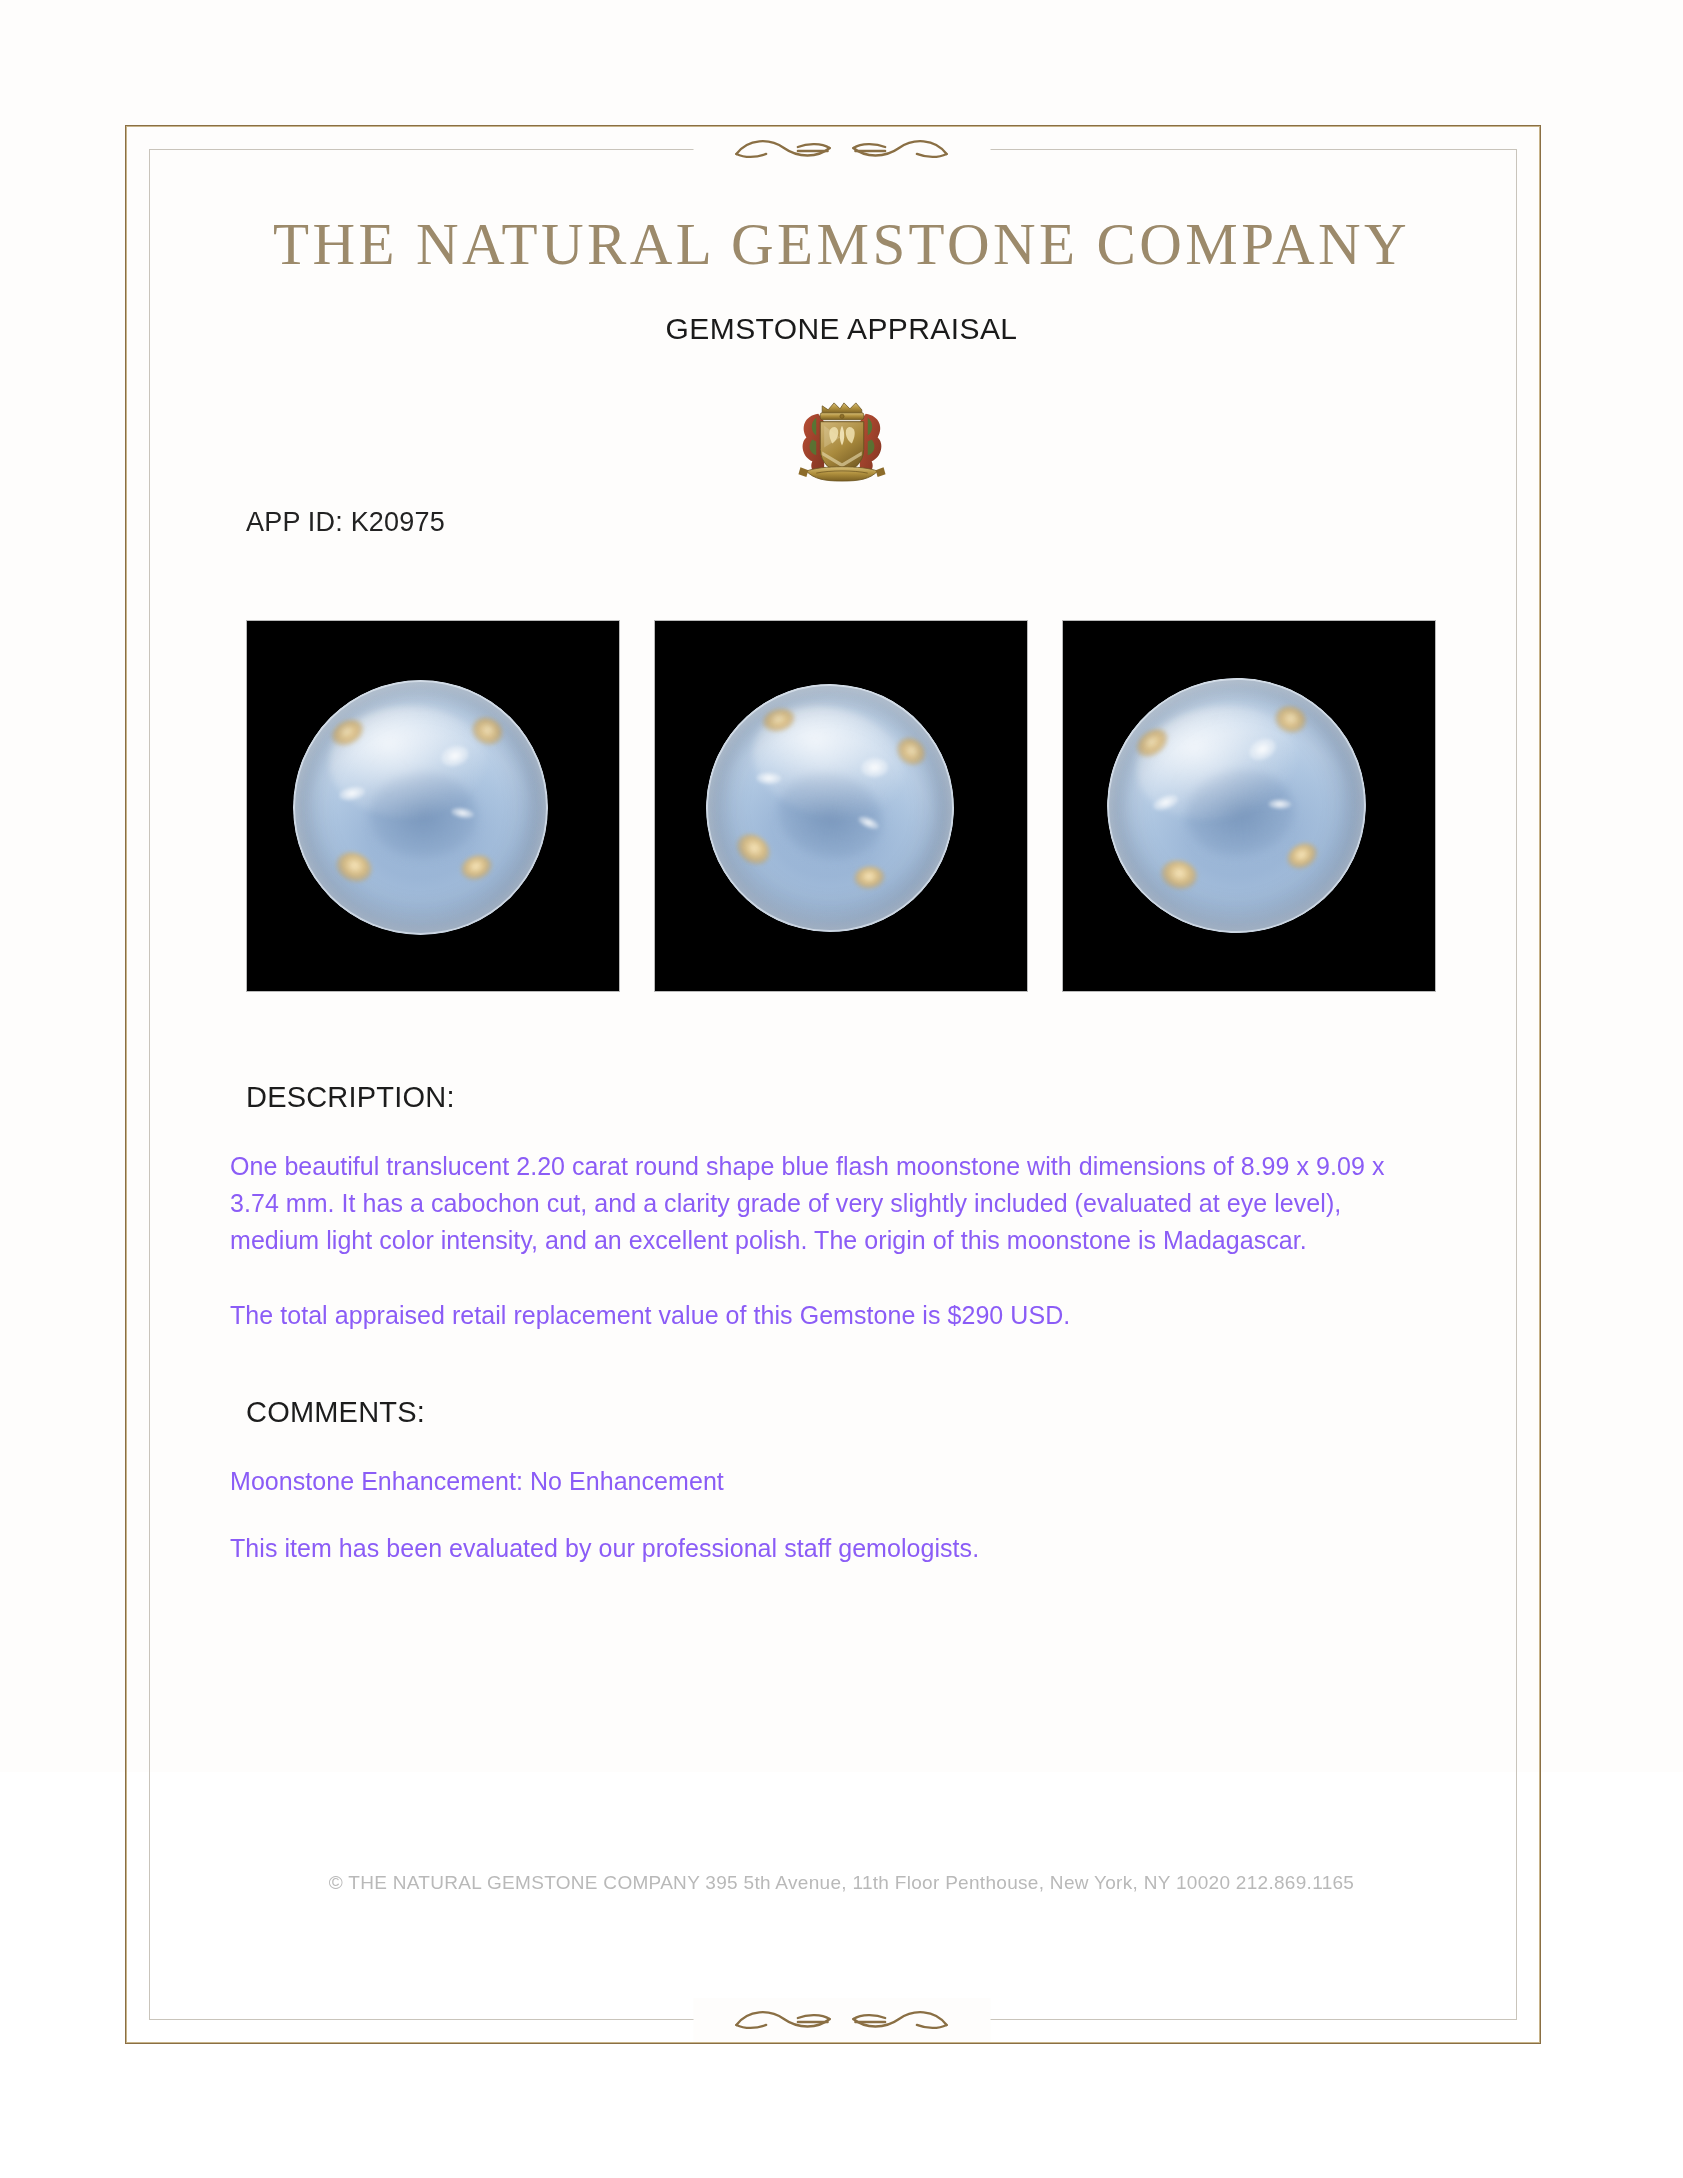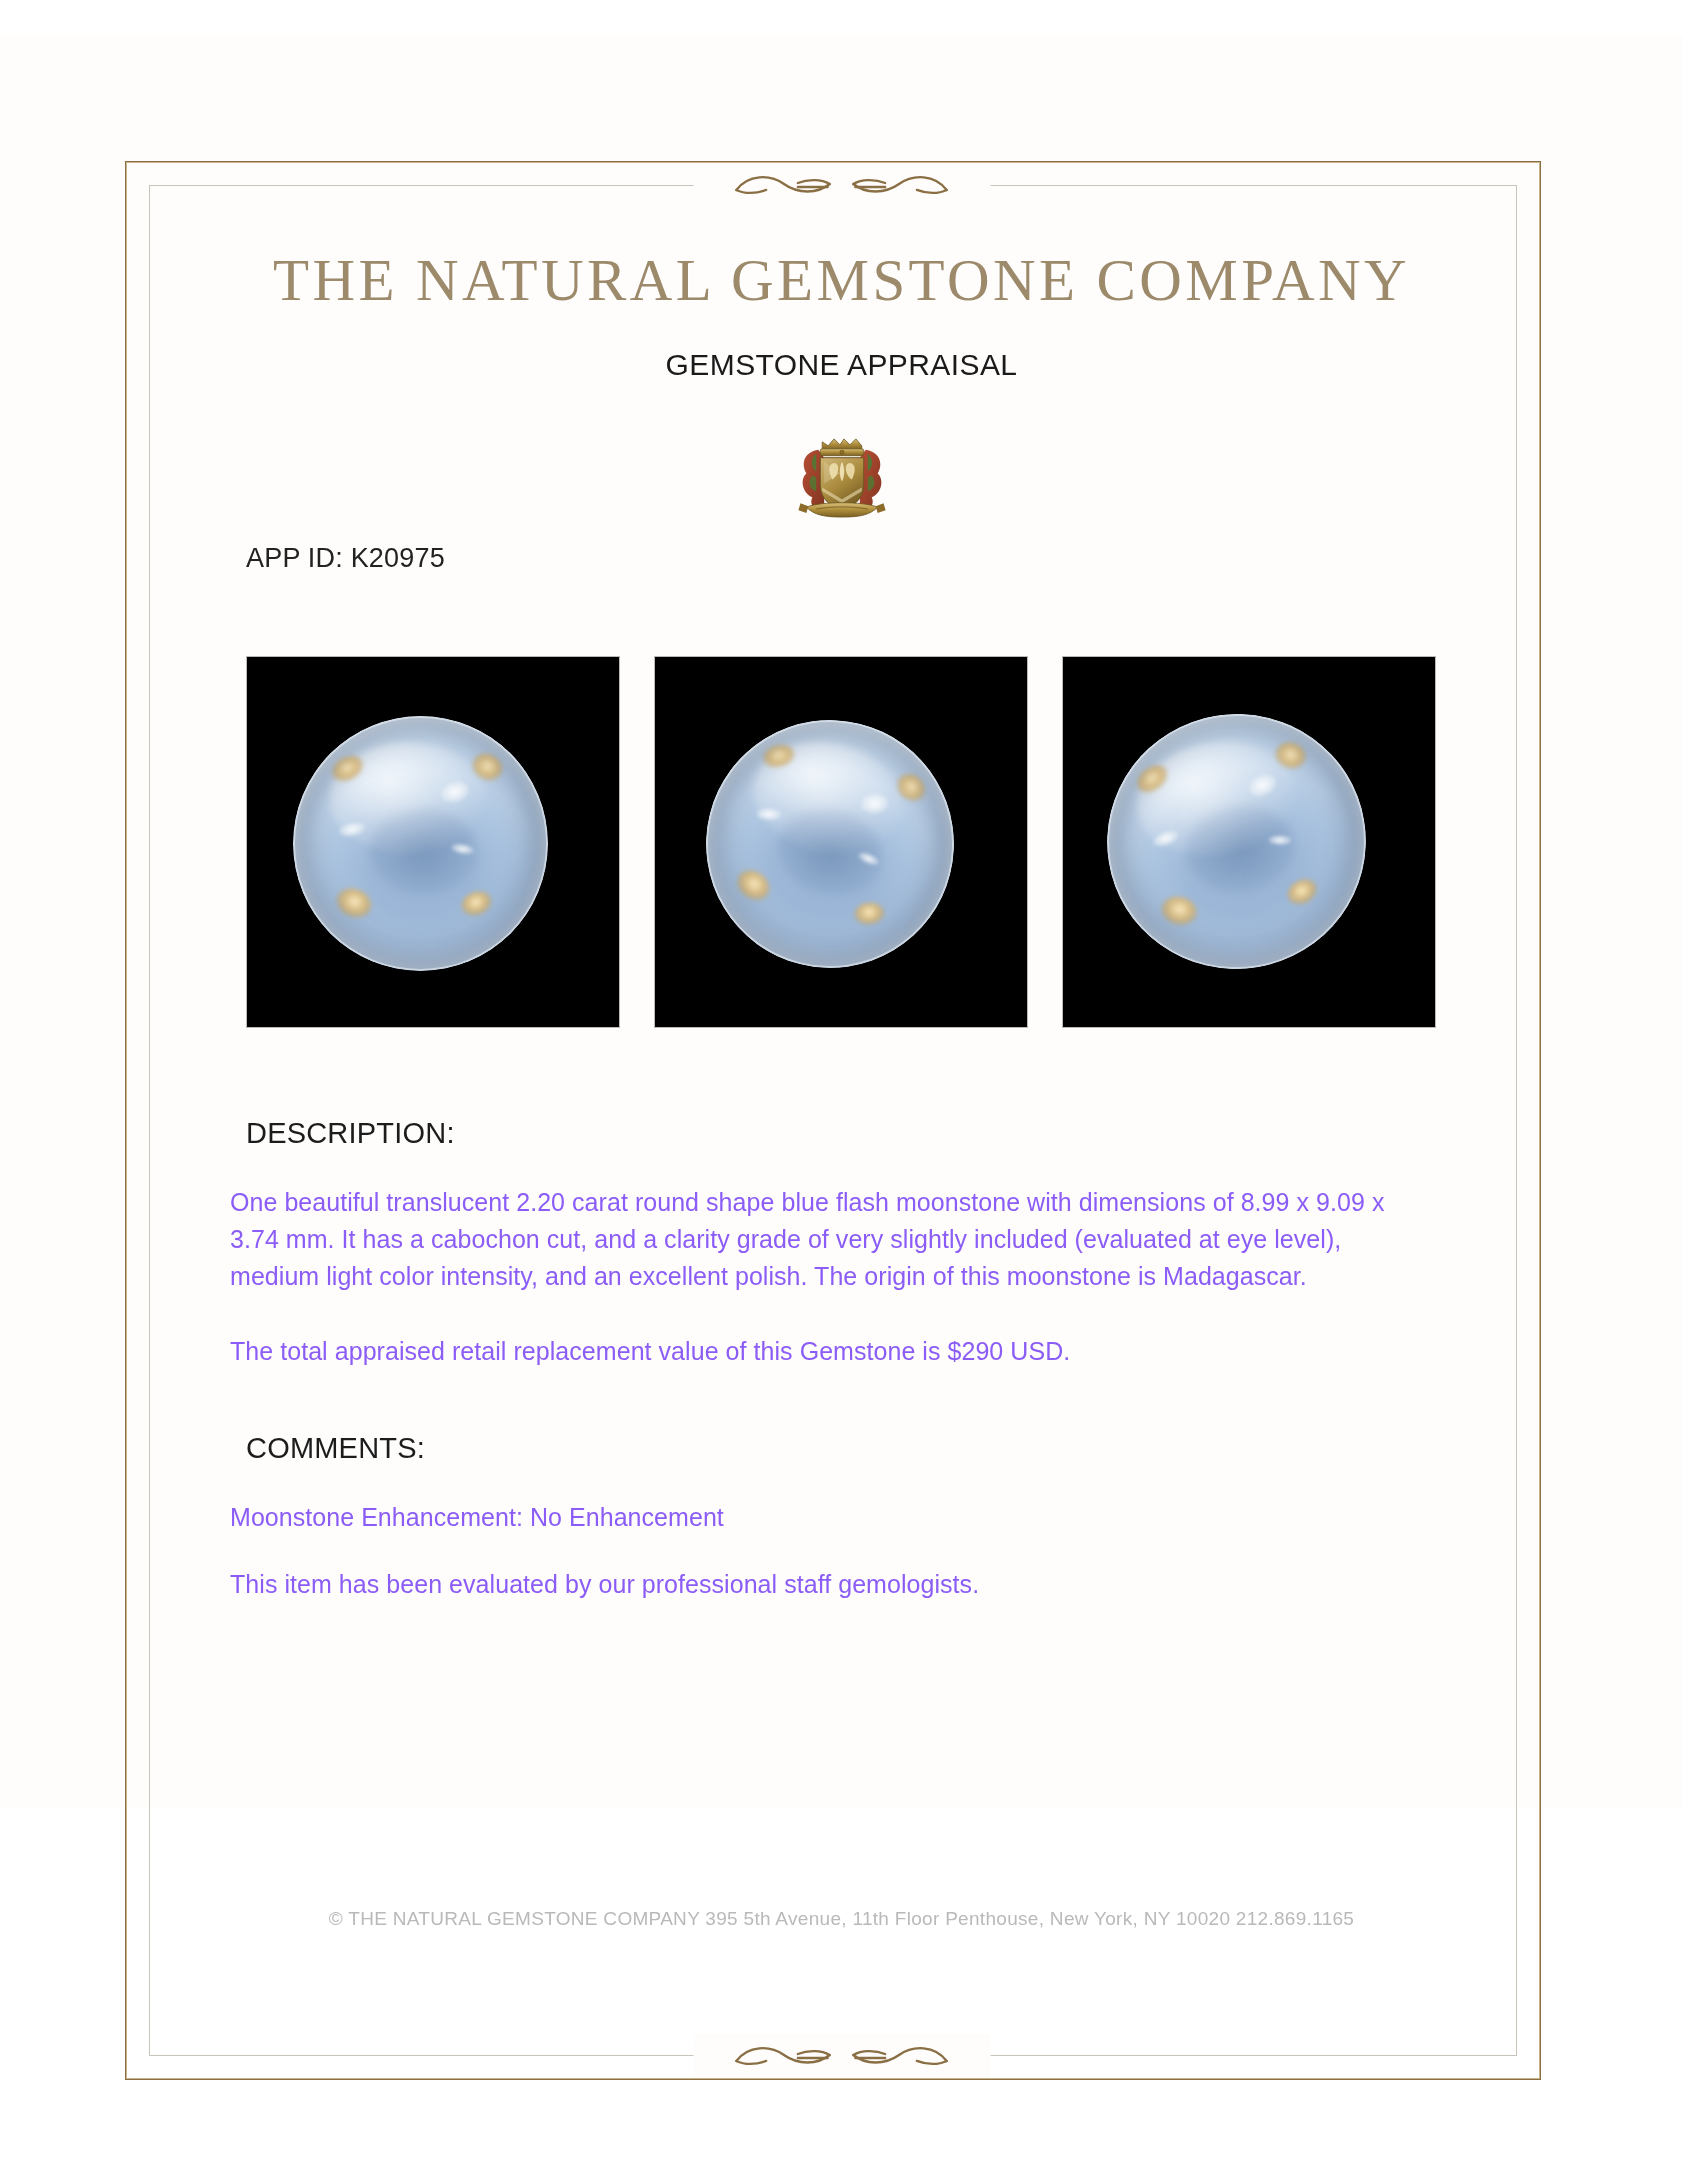--- a/index.html
+++ b/index.html
@@ -15,21 +15,20 @@
     overflow: hidden;
   }
 
   
   #page {
     position: absolute;
     left: 0; top: 0;
     width: 1683px;
     height: 1772px;
     background: #fefdfc;
-    margin-top: 36px;
   }
 
   .outer-border {
     position: absolute;
     left: 125px;
     top: 125px;
     width: 1416px;   
     height: 1919px;  
     border: 2px solid #8a6f44;
     box-sizing: border-box;

